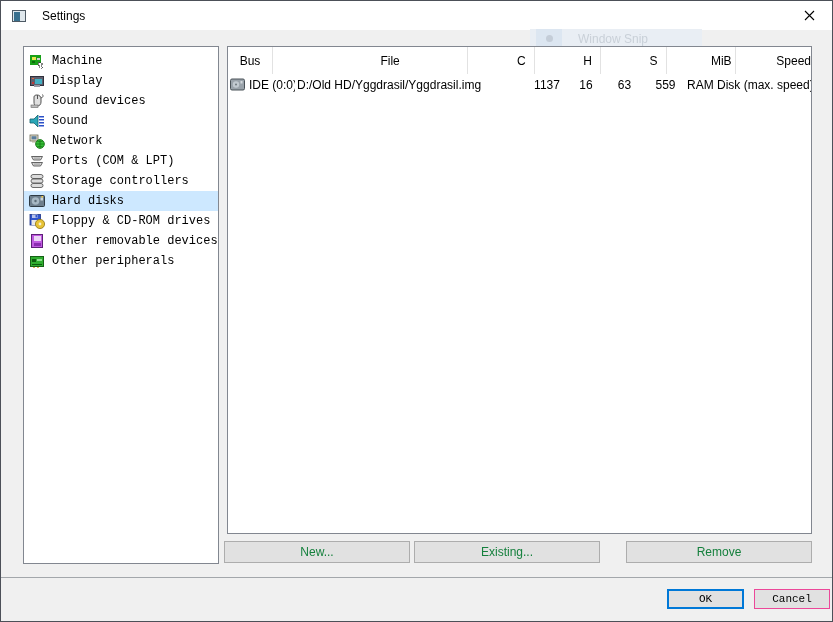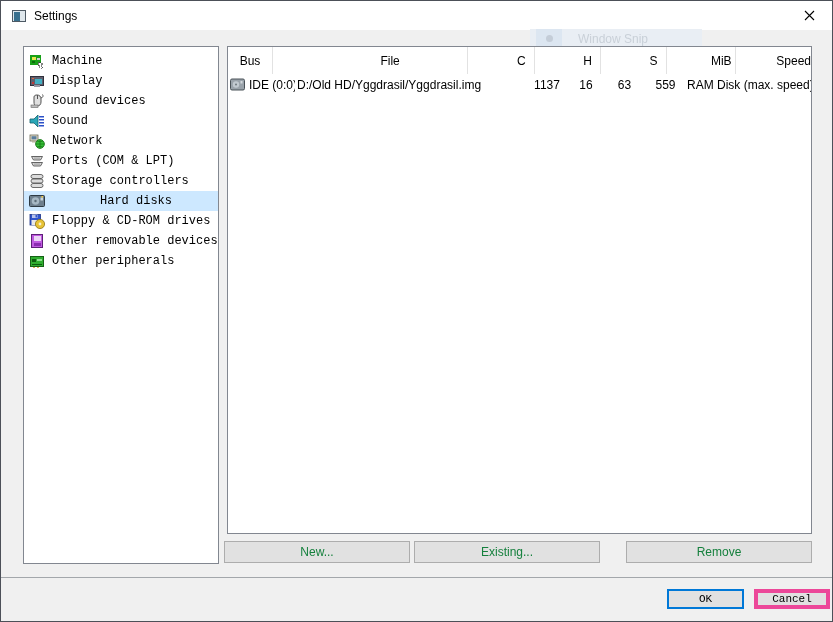--- a/index.html
+++ b/index.html
@@ -6,38 +6,38 @@
   html,body { background:#ffffff; }
   body { font-family:"Liberation Sans", sans-serif; font-size:12px; color:#000; }
 
   .dialog { position:relative; width:833px; height:622px; background:#f0f0f0;
             border:1px solid #4c5058; overflow:hidden; }
 
   
   .titlebar { position:absolute; left:0; top:0; width:100%; height:29px; background:#fff;
               display:flex; align-items:center; }
   .app-icon { margin-left:10px; width:16px; height:16px; display:inline-flex; }
-  .title { margin-left:7px; font-size:12px; }
+  .title { margin-left:15px; font-size:12px; }
   .close-btn { position:absolute; right:0; top:0; width:46px; height:29px;
                display:flex; align-items:center; justify-content:center;
                background:transparent; border:none; cursor:default; }
 
   
   .ghost { position:absolute; left:529px; top:28px; width:172px; height:19px;
            background:#e9eef4; display:flex; align-items:center;gap:10px; }
   .ghost-sq { width:26px; height:19px; margin-left:6px; background:#dce6f1;
               display:flex; align-items:center; justify-content:center; }
   .ghost-dot { width:7px; height:7px; border-radius:50%; background:#c4cdd8; }
   .ghost-label { margin-left:6px; color:#c9d0d8; font-size:12px; }
 
   
   .sidebar { position:absolute; left:22px; top:45px; width:196px; height:518px;
              background:#fff; border:1px solid #828790; padding-top:4px; }
   .side-item { height:20px; display:flex; align-items:center; padding-left:5px; cursor:default; }
-  .side-item.selected { background:#cde8ff;gap:48px; }
+  .side-item.selected { background:#cde8ff; }
   .side-item .icon { width:16px; height:16px; display:inline-flex; flex:none; }
   .side-item .lbl { margin-left:7px; white-space:nowrap;font-family:Liberation Mono, monospace; }
 
   
   .listview { position:absolute; left:226px; top:45px; width:585px; height:488px;
               background:#fff; border:1px solid #828790; }
   .lv-header { display:flex; height:27px;gap:40px; }
   .lv-header .hcell { display:flex; align-items:center; justify-content:center;
                       border-right:1px solid #e2e2e2; cursor:default; }
   .lv-header .hcell:last-child { border-right:none; }
@@ -58,21 +58,21 @@
          font-size:12px; color:#15803d; cursor:default; }
   #btn-new      { left:223px; top:540px; }
   #btn-existing { left:413px; top:540px; }
   #btn-remove   { left:625px; top:540px; }
 
   .divider { position:absolute; left:0; top:576px; width:833px; height:1px; background:#a3a7ab; }
 
   .dlg-btn { position:absolute; top:588px; height:20px; background:#e1e1e1;
              font-family:Liberation Mono, monospace; font-size:11px; color:#000; cursor:default; }
   #btn-ok     { left:666px; width:77px; border:2px solid #0078d7; }
-  #btn-cancel { left:753px; width:76px; border:4px solid #ec4899; }
+  #btn-cancel { left:753px; width:76px; border:1px solid #ec4899; }
 
   svg { display:block; }
 </style>
 </head>
 <body>
 
 <div class="dialog">
 
   <div class="titlebar">
     <span class="app-icon">

